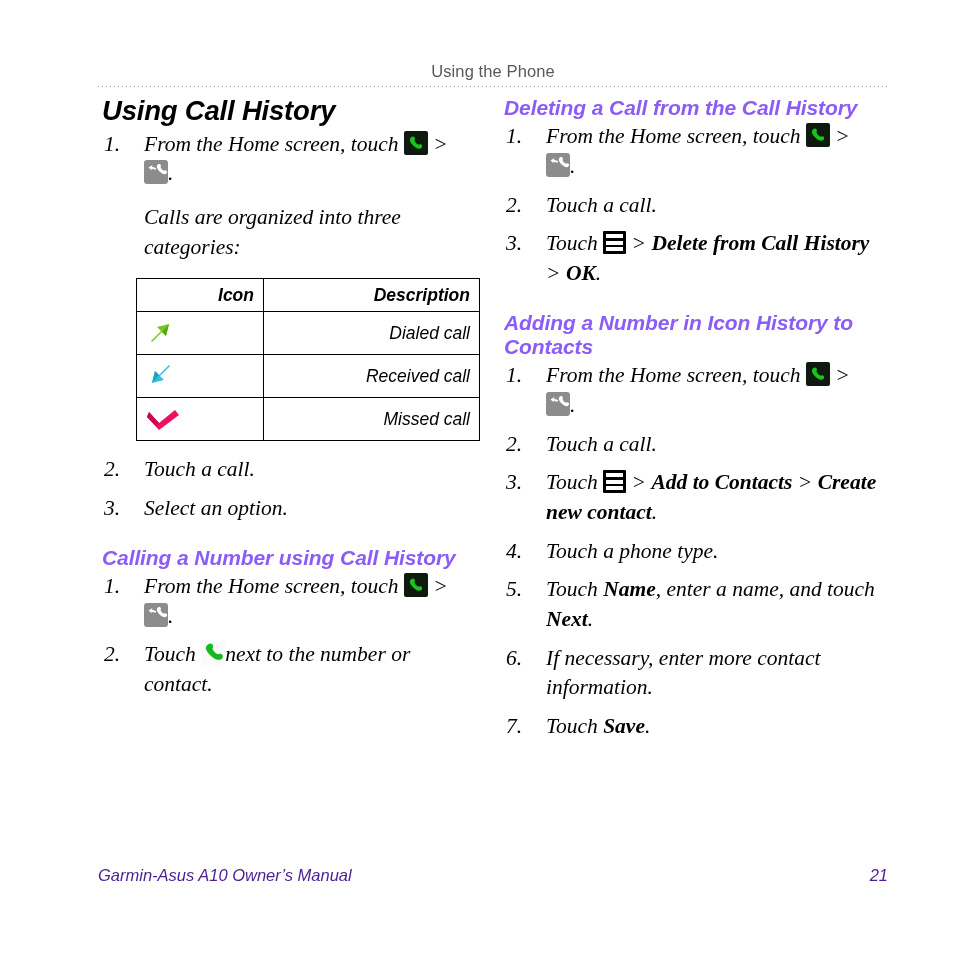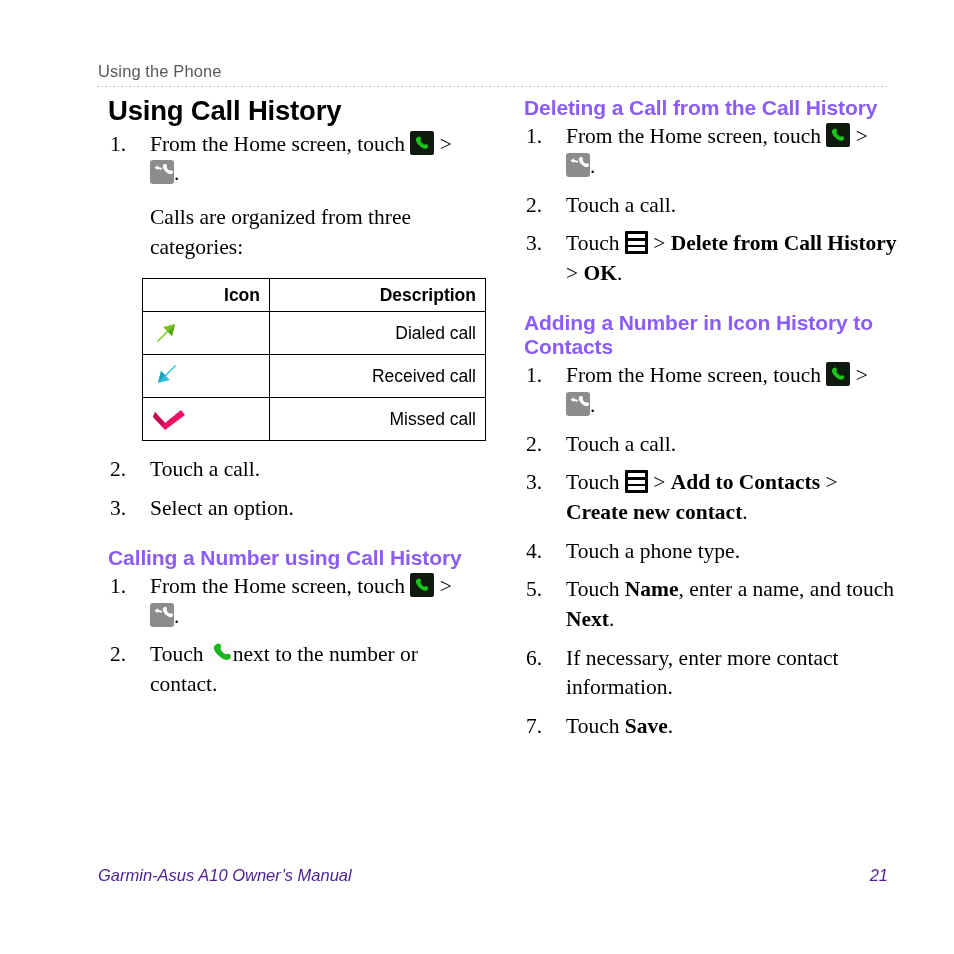--- a/index.html
+++ b/index.html
@@ -23,45 +23,46 @@
     width: 790px;
     height: 954px;
   }
 
   
   .runhead {
     position: absolute;
     top: 62px;
     left: 0;
     width: 790px;
-    text-align: left;
+    text-align: center;
     font-family: "Liberation Sans", "DejaVu Sans", sans-serif;
     font-size: 16.5px;
     color: #58595b;
     letter-spacing: 0.1px;
   }
   .runrule {
     position: absolute;
     top: 86px;
     left: 0;
     width: 790px;
     height: 1px;
     background-image: linear-gradient(to right, #9a9a9a 0 1px, transparent 1px 4px);
     background-size: 4px 1px;
     background-repeat: repeat-x;
   }
 
   
   .cols {
     position: absolute;
     top: 96px;
-    left: 10px;
+    left: 4px;
     width: 790px;
     display: flex;
-    gap: 42px;
+    gap: 28px;
+    font-style: italic;
   }
   .col {
     width: 374px;
   }
 
   
   h1.title {
     font-family: "Liberation Sans", "DejaVu Sans", sans-serif;
     font-size: 27.5px;
     font-weight: bold;
@@ -238,21 +239,21 @@
           <br>
           <span class="icn icn-history-tile">
             <svg viewBox="0 0 24 24" width="24" height="24" xmlns="http://www.w3.org/2000/svg">
               <path d="M4.5 7.5l4-2.6-.6 1.9 4.2 1.1-.5 1.9-4.2-1.1.5 1.9z" fill="#ffffff"></path>
               <path d="M13.8 4.4c1.3-1 2.7-.3 3 .7.4 1-.3 1.7-.1 2.4.3 1 1.7 2.5 2.8 3 .7.4 1.3-.4 2.4-.1 1.1.3 1.7 1.6.7 2.9-.9 1.3-2.8 1.2-4.7 0-2.4-1.5-4.2-3.6-4.8-5.3-.6-1.6-.2-2.7.7-3.6z" fill="#ffffff"></path>
             </svg>
           </span><span>.</span>
         </li>
       </ol>
 
-      <div class="contpara">Calls are organized from three categories:</div>
+      <div class="contpara">Calls are organized into three categories:</div>
 
       <table class="icontable">
         <thead>
           <tr>
             <th>Icon</th>
             <th>Description</th>
           </tr>
         </thead>
         <tbody>
           <tr>

